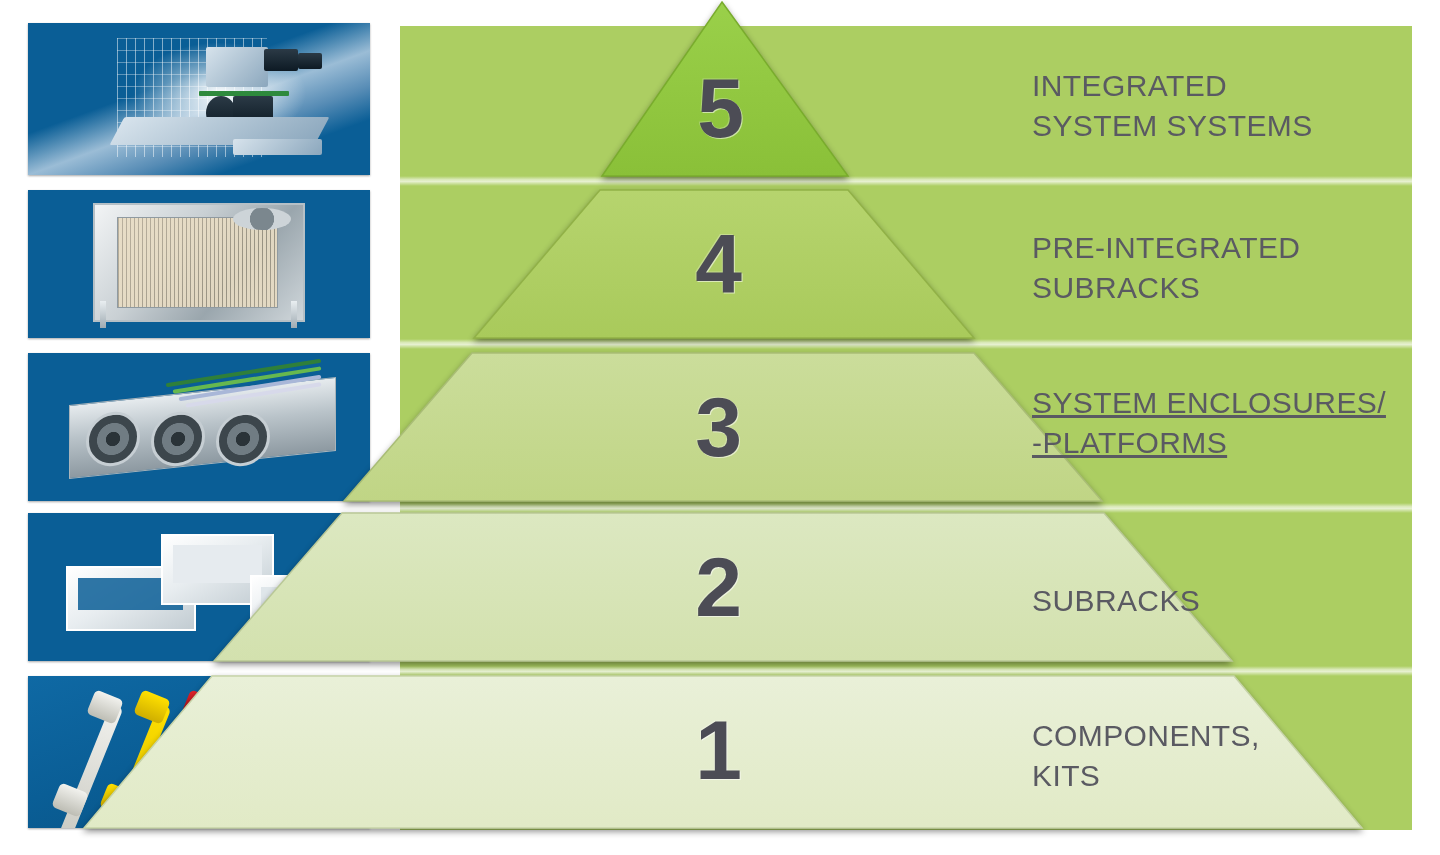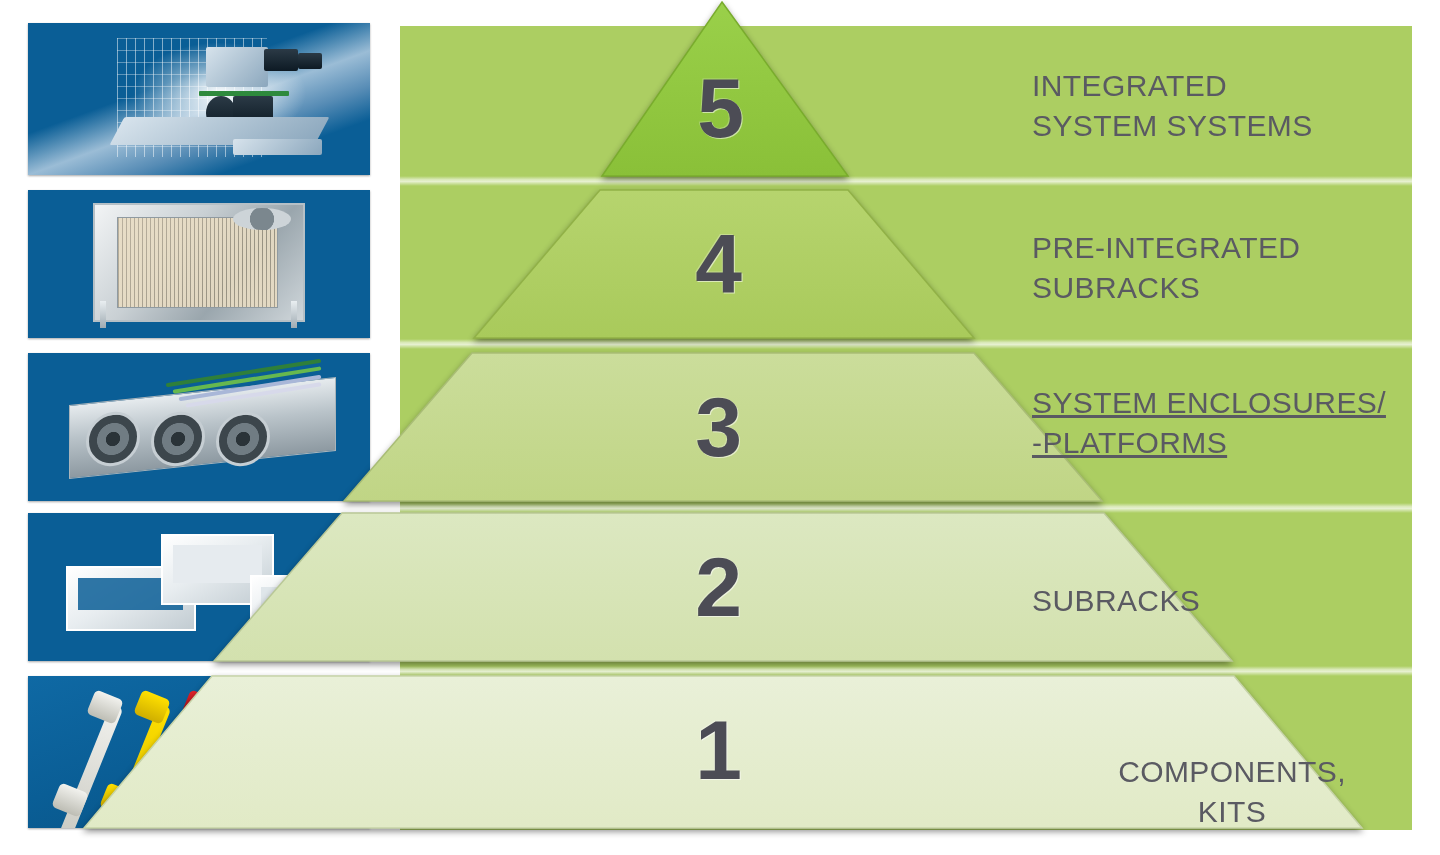--- a/index.html
+++ b/index.html
@@ -307,16 +307,16 @@
   <div class="pyr-num" style="left:658px; top:545px;">2</div>
   <div class="pyr-num" style="left:658px; top:708px;">1</div>
 
   <div class="pyr-label" style="top:66px;">INTEGRATED
 SYSTEM SYSTEMS</div>
   <div class="pyr-label" style="top:228px;">PRE-INTEGRATED
 SUBRACKS</div>
   <div class="pyr-label" style="top:383px;text-decoration:underline;">SYSTEM ENCLOSURES/
 -PLATFORMS</div>
   <div class="pyr-label" style="top:581px;">SUBRACKS</div>
-  <div class="pyr-label" style="top:752px;text-align:center;">COMPONENTS,
+  <div class="pyr-label" style="top:716px;">COMPONENTS,
 KITS</div>
 
 </div>
 
 </body></html>

